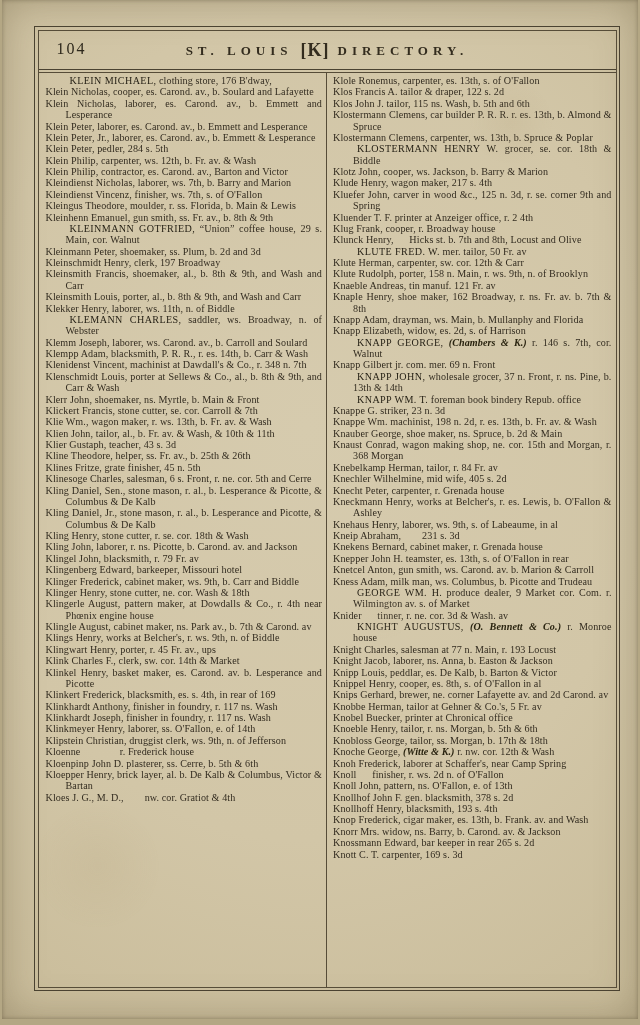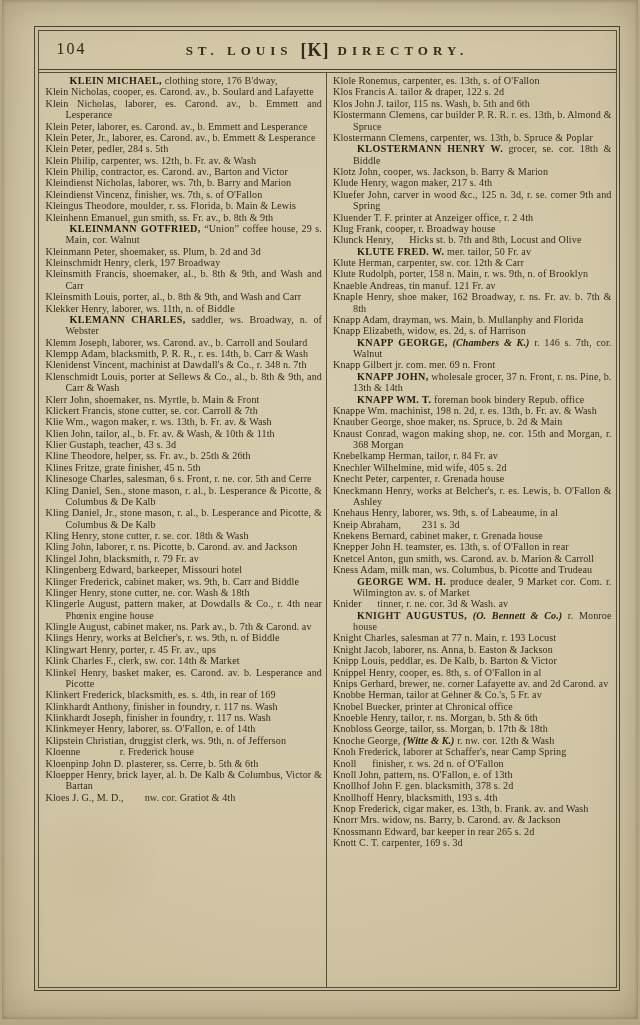--- a/index.html
+++ b/index.html
@@ -57,21 +57,21 @@
     padding:2px 4px 2px 7px;
   }
   .col-left{border-right:1px solid #564c38;}
   .col-right{padding-left:6px;}
   p.entry{
     margin:0;font-size:10.1px;line-height:11.38px;
     padding-left:20px;text-indent:-20px;
     text-align:justify;
     letter-spacing:.1px;
   }
-  p.entry .bold{font-weight:700;color:#231e13;letter-spacing:.4px;padding-left:24px;}
+  p.entry .bold{font-weight:400;color:#231e13;letter-spacing:.4px;padding-left:24px;}
   p.entry .ital{font-weight:700;font-style:italic;color:#29230f;}
 </style>
 </head>
 <body>
 
 <div class="paper">
   <div class="frame">
     <div class="frame-inner">
 
       <div class="header">
@@ -158,20 +158,21 @@
             <p class="entry"><span>Klute Herman, carpenter, sw. cor. 12th &amp; Carr</span></p>
             <p class="entry"><span>Klute Rudolph, porter, 158 n. Main, r. ws. 9th, n. of Brooklyn</span></p>
             <p class="entry"><span>Knaeble Andreas, tin manuf. 121 Fr. av</span></p>
             <p class="entry"><span>Knaple Henry, shoe maker, 162 Broadway, r. ns. Fr. av. b. 7th &amp; 8th</span></p>
             <p class="entry"><span>Knapp Adam, drayman, ws. Main, b. Mullanphy and Florida</span></p>
             <p class="entry"><span>Knapp Elizabeth, widow, es. 2d, s. of Harrison</span></p>
             <p class="entry"><span class="bold">KNAPP GEORGE,</span><span class="ital"> (Chambers &amp; K.)</span><span> r. 146 s. 7th, cor. Walnut</span></p>
             <p class="entry"><span>Knapp Gilbert jr. com. mer. 69 n. Front</span></p>
             <p class="entry"><span class="bold">KNAPP JOHN,</span><span> wholesale grocer, 37 n. Front, r. ns. Pine, b. 13th &amp; 14th</span></p>
             <p class="entry"><span class="bold">KNAPP WM. T.</span><span> foreman book bindery Repub. office</span></p>
+            <p class="entry"><span>Knappe G. striker, 23 n. 3d</span></p>
             <p class="entry"><span>Knappe Wm. machinist, 198 n. 2d, r. es. 13th, b. Fr. av. &amp; Wash</span></p>
             <p class="entry"><span>Knauber George, shoe maker, ns. Spruce, b. 2d &amp; Main</span></p>
             <p class="entry"><span>Knaust Conrad, wagon making shop, ne. cor. 15th and Morgan, r. 368 Morgan</span></p>
             <p class="entry"><span>Knebelkamp Herman, tailor, r. 84 Fr. av</span></p>
             <p class="entry"><span>Knechler Wilhelmine, mid wife, 405 s. 2d</span></p>
             <p class="entry"><span>Knecht Peter, carpenter, r. Grenada house</span></p>
             <p class="entry"><span>Kneckmann Henry, works at Belcher's, r. es. Lewis, b. O'Fallon &amp; Ashley</span></p>
             <p class="entry"><span>Knehaus Henry, laborer, ws. 9th, s. of Labeaume, in al</span></p>
             <p class="entry"><span>Kneip Abraham,&nbsp;&nbsp;&nbsp;&nbsp;&nbsp;&nbsp;&nbsp;&nbsp;231 s. 3d</span></p>
             <p class="entry"><span>Knekens Bernard, cabinet maker, r. Grenada house</span></p>

